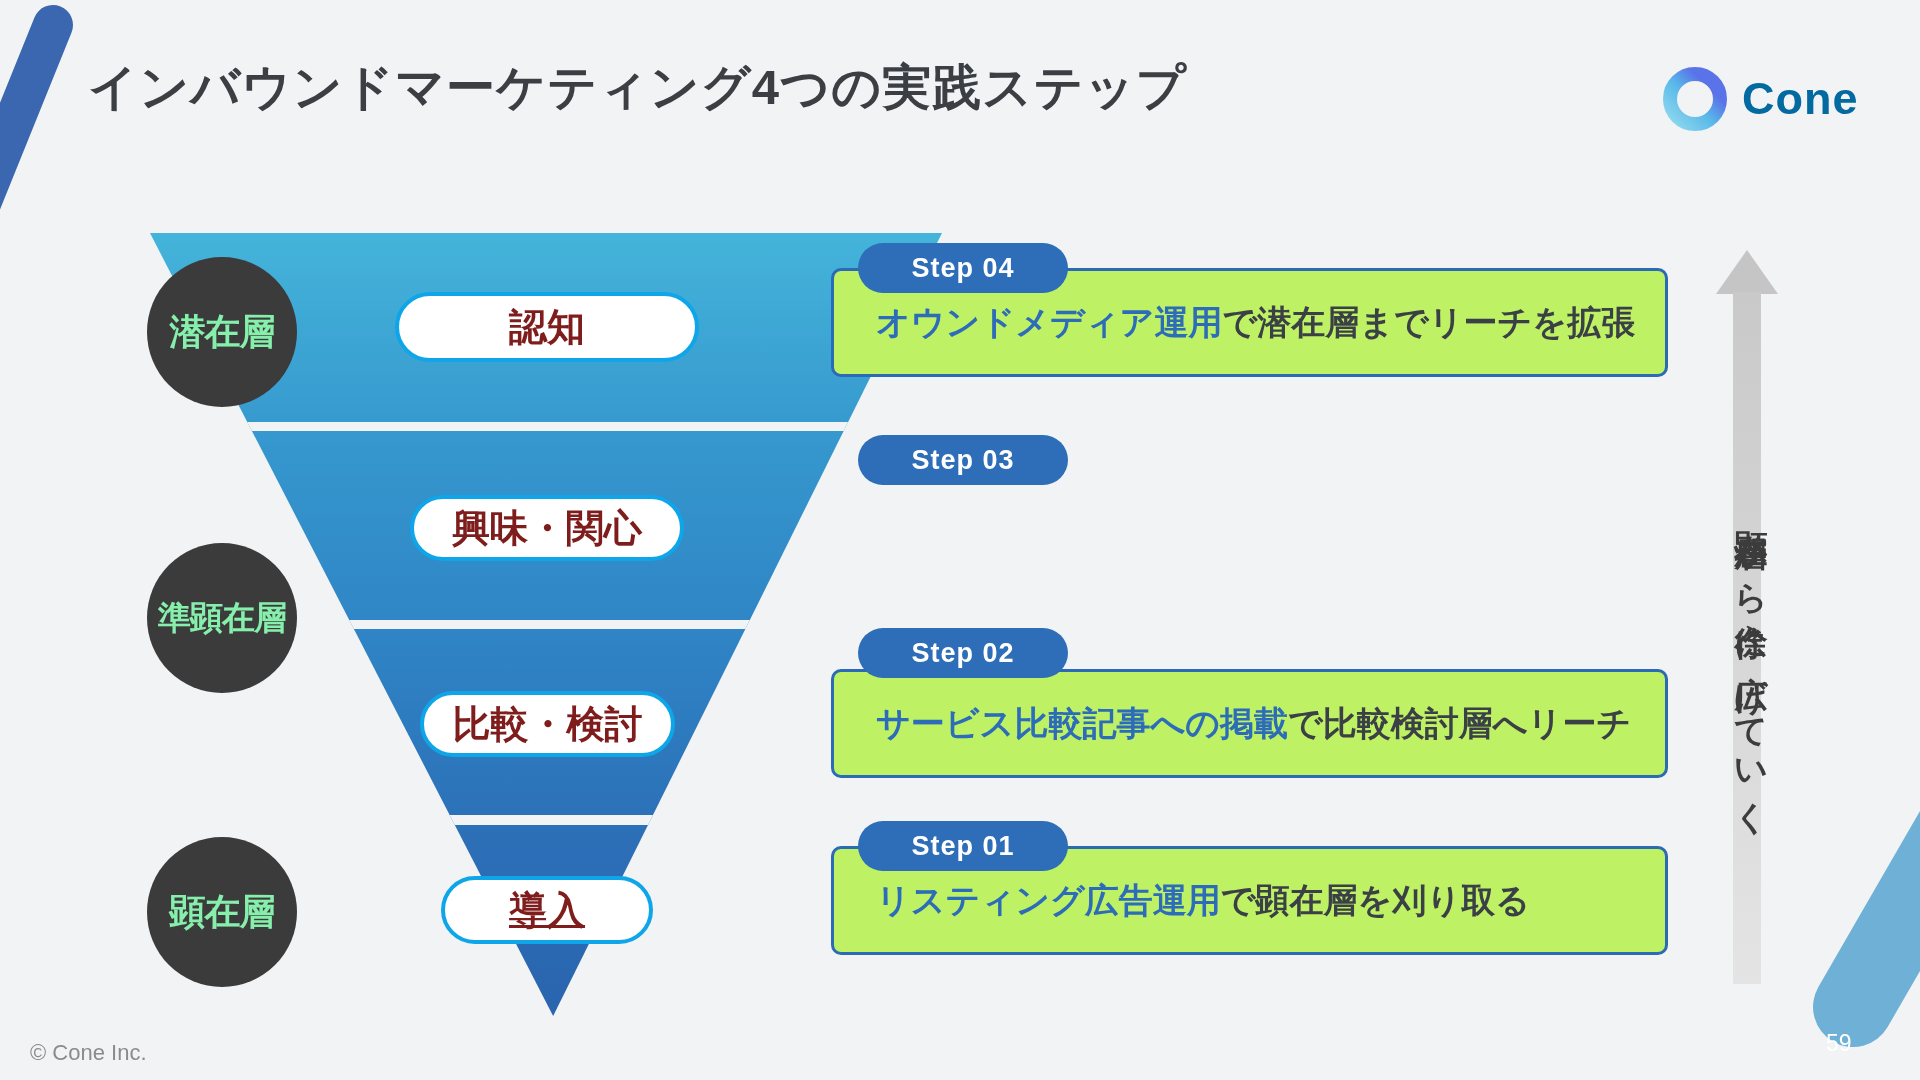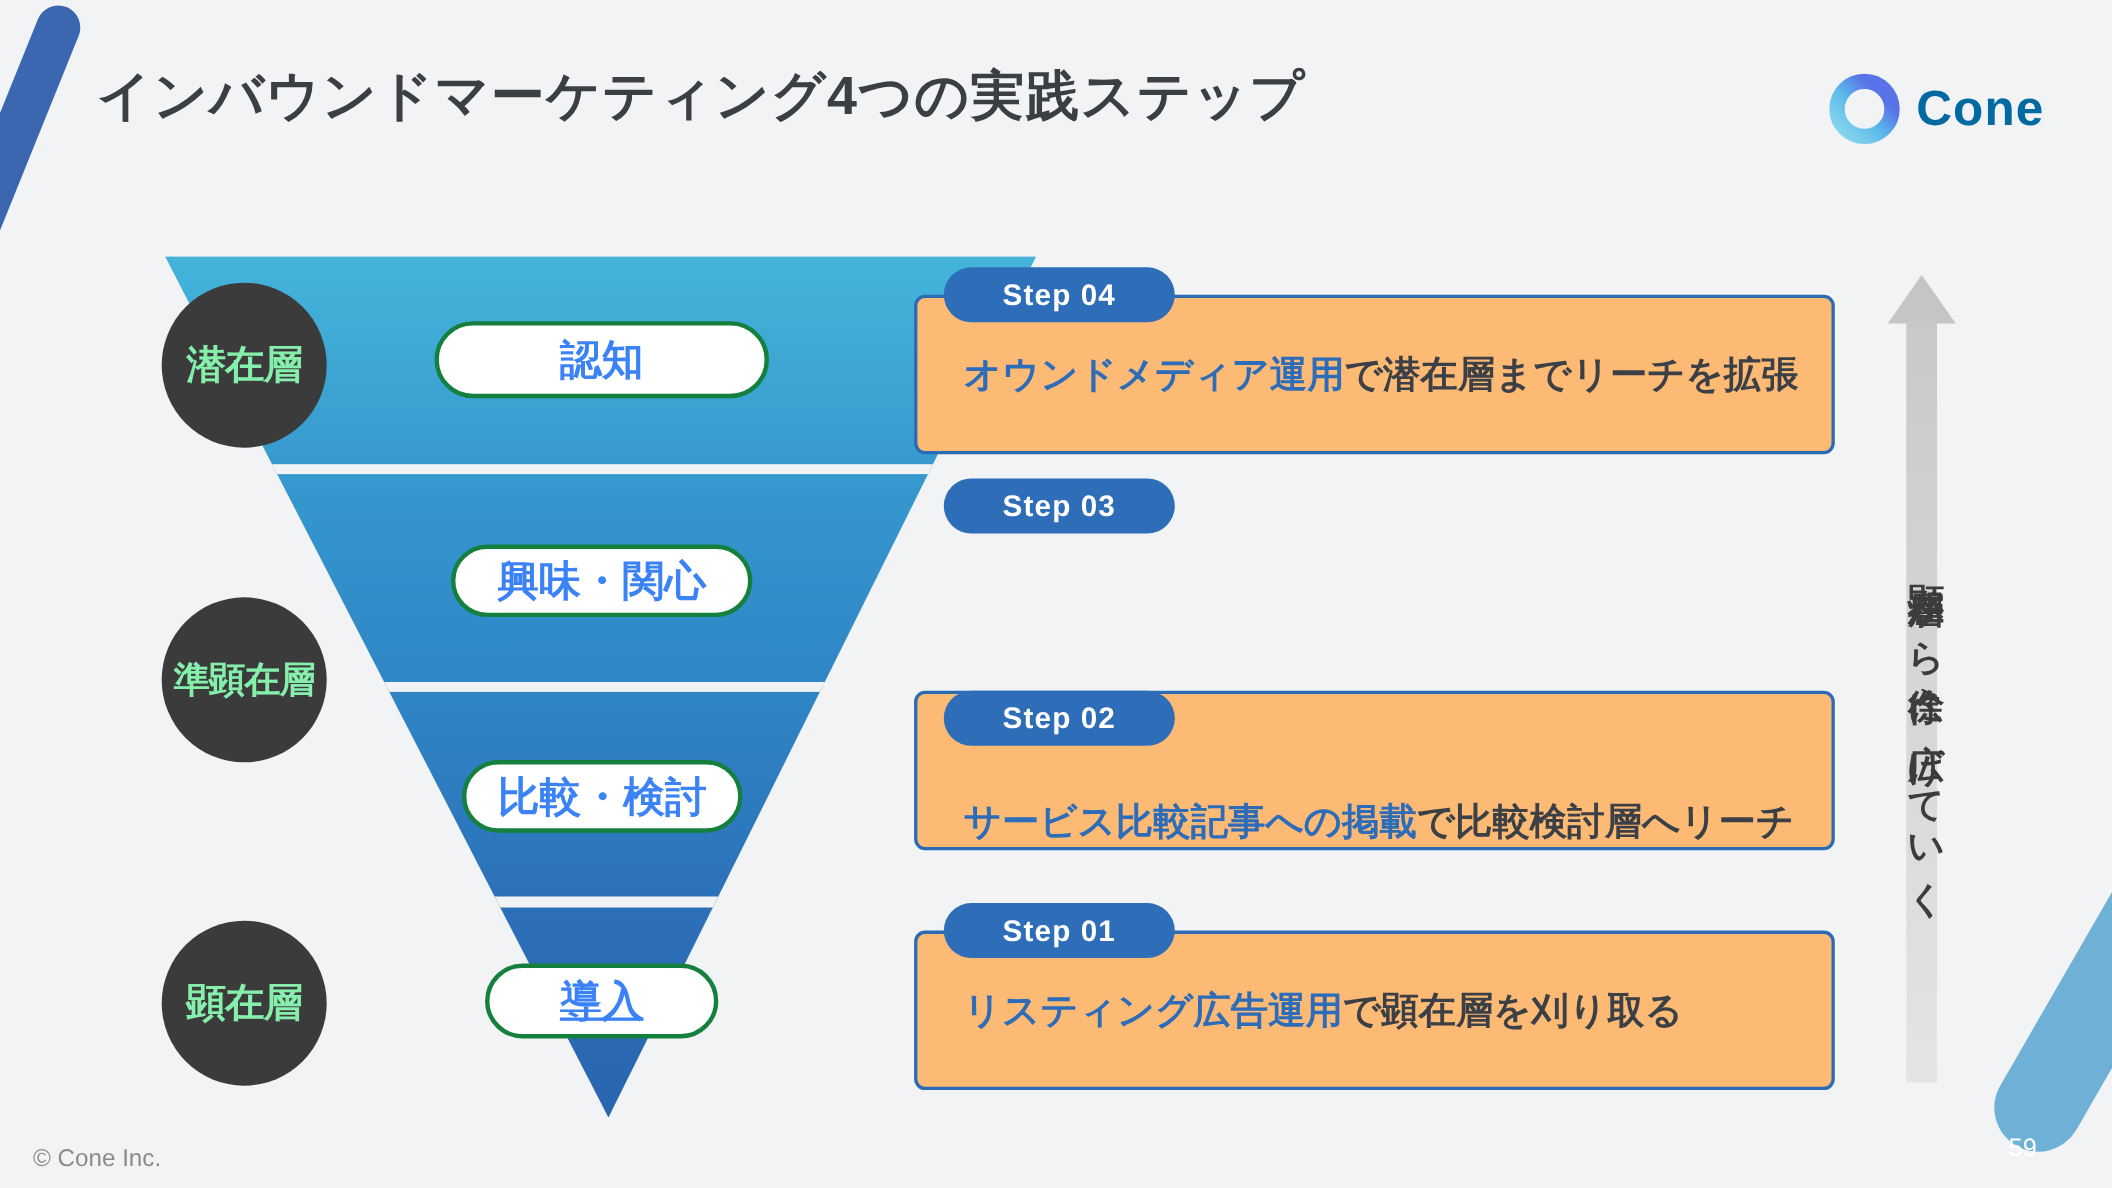--- a/index.html
+++ b/index.html
@@ -40,35 +40,35 @@
     position:absolute;left:150px;top:233px;width:792px;height:783px;
     clip-path:polygon(0 0,100% 0,50.9% 100%);
   }
   .funnel-bg{
     position:absolute;inset:0;
     background:linear-gradient(180deg,#44b4da 0%,#3596cd 28%,#2f84c5 52%,#2c70b8 76%,#2a64af 100%);
   }
   .funnel-gap{position:absolute;left:0;width:100%;height:9px;background:#f2f3f4;}
 
   .stage-pill{
-    position:absolute;background:#ffffff;border:4px solid #15803d;border-radius:40px;
+    position:absolute;background:#ffffff;border:4px solid #0ea5e9;border-radius:40px;
     display:flex;align-items:center;justify-content:center;
-    font-size:38px;font-weight:bold;color:#3b82f6;z-index:3;box-sizing:border-box;
+    font-size:38px;font-weight:bold;color:#7f1d1d;z-index:3;box-sizing:border-box;
     white-space:nowrap;
   }
   .layer-circle{
     position:absolute;width:150px;height:150px;border-radius:50%;background:#3b3b3b;
     display:flex;align-items:center;justify-content:center;
     color:#86efac;font-weight:bold;z-index:4;letter-spacing:-1px;white-space:nowrap;
   }
 
   
   .step-card{
-    position:absolute;left:831px;width:837px;height:145px;
-    background:#fdba74;border:3px solid #2b6ab4;border-radius:10px;
+    position:absolute;left:831px;width:837px;height:109px;
+    background:#bef264;border:3px solid #2b6ab4;border-radius:10px;
     display:flex;align-items:center;box-sizing:border-box;
     padding-left:42px;z-index:2;
   }
   .step-text{font-size:34px;font-weight:bold;white-space:nowrap;}
   .step-text .hl{color:#2c6cb8;}
   .step-text .rest{color:#3b3f46;}
   .step-badge{
     position:absolute;left:858px;width:210px;height:50px;border-radius:26px;
     background:#2e6db7;color:#ffffff;font-size:27px;font-weight:bold;
     display:flex;align-items:center;justify-content:center;z-index:3;
@@ -141,21 +141,21 @@
 
   <div class="step-card" style="top:268px;">
     <div class="step-text">
       <span class="hl">オウンドメディア運用</span><span class="rest">で潜在層までリーチを拡張</span>
     </div>
   </div>
   <div class="step-badge" style="top:243px;">Step 04</div>
 
   <div class="step-badge" style="top:435px;">Step 03</div>
 
-  <div class="step-card" style="top:628px;align-items:flex-end;">
+  <div class="step-card" style="top:669px;">
     <div class="step-text">
       <span class="hl">サービス比較記事への掲載</span><span class="rest">で比較検討層へリーチ</span>
     </div>
   </div>
   <div class="step-badge" style="top:628px;">Step 02</div>
 
   <div class="step-card" style="top:846px;">
     <div class="step-text">
       <span class="hl">リスティング広告運用</span><span class="rest">で顕在層を刈り取る</span>
     </div>

